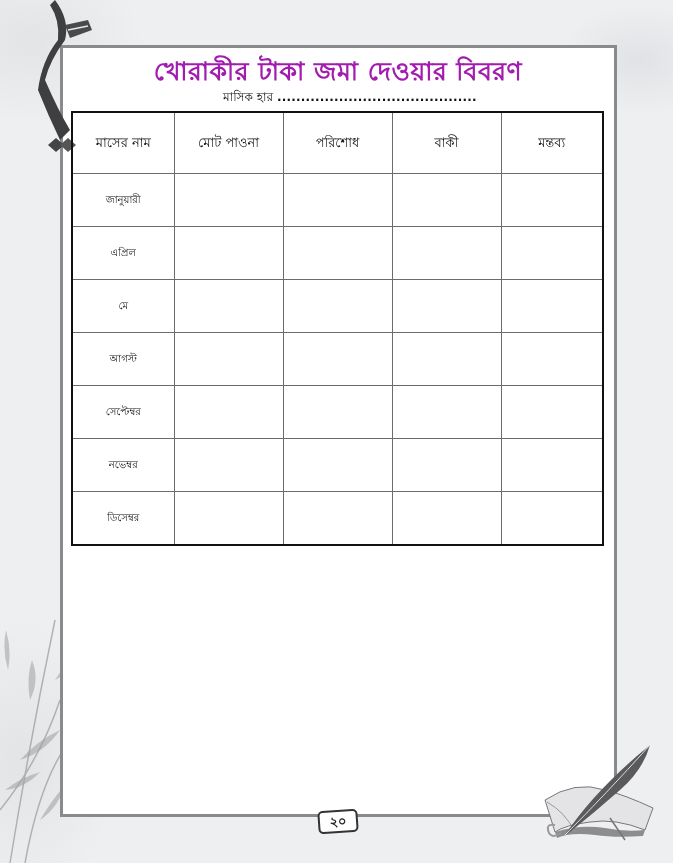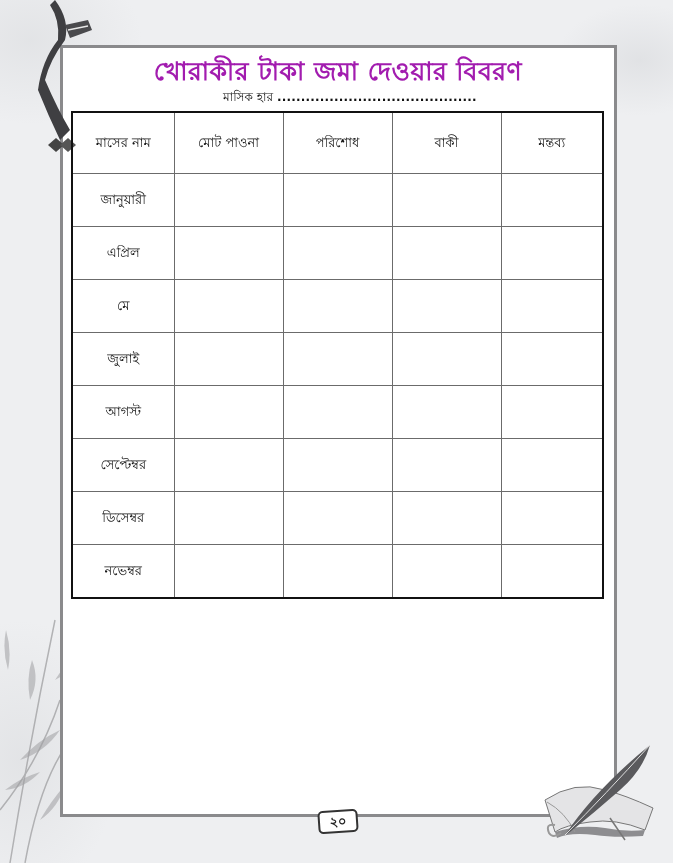--- a/index.html
+++ b/index.html
@@ -73,21 +73,21 @@
     font-weight: normal;
     padding: 0;
   }
   table.ledger th {
     height: 60px;
   }
   table.ledger td {
     height: 52px;
   }
   table.ledger td.month {
-    font-size: 13px;
+    font-size: 10px;
   }
   .page-number {
     position: absolute;
     left: 318px;
     top: 810px;
     width: 36px;
     height: 19px;
     border: 2px solid #333;
     border-radius: 5px;
     background: #fff;
@@ -191,49 +191,42 @@
       <td></td>
     </tr>
     <tr>
       <td class="month">মে</td>
       <td></td>
       <td></td>
       <td></td>
       <td></td>
     </tr>
     <tr>
-      <td class="month">জুলাই</td>
-      <td></td>
-      <td></td>
-      <td></td>
-      <td></td>
-    </tr>
-    <tr>
       <td class="month">আগস্ট</td>
       <td></td>
       <td></td>
       <td></td>
       <td></td>
     </tr>
     <tr>
       <td class="month">সেপ্টেম্বর</td>
       <td></td>
       <td></td>
       <td></td>
       <td></td>
     </tr>
     <tr>
+      <td class="month">নভেম্বর</td>
+      <td></td>
+      <td></td>
+      <td></td>
+      <td></td>
+    </tr>
+    <tr>
       <td class="month">ডিসেম্বর</td>
-      <td></td>
-      <td></td>
-      <td></td>
-      <td></td>
-    </tr>
-    <tr>
-      <td class="month">নভেম্বর</td>
       <td></td>
       <td></td>
       <td></td>
       <td></td>
     </tr>
   </tbody>
 </table>
 
 <svg class="quill" viewBox="0 0 130 110">
   <path d="M10 60 Q40 40 70 50 Q90 55 118 68 L110 90 Q80 78 55 82 Q30 85 20 92 Z" fill="#e4e4e6" stroke="#777" stroke-width="1"></path>

